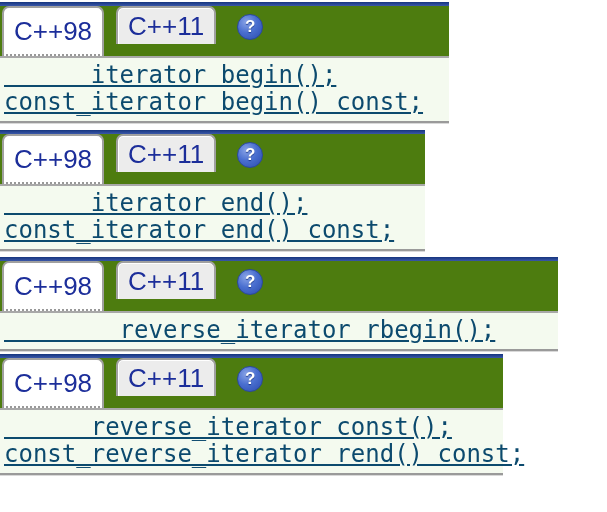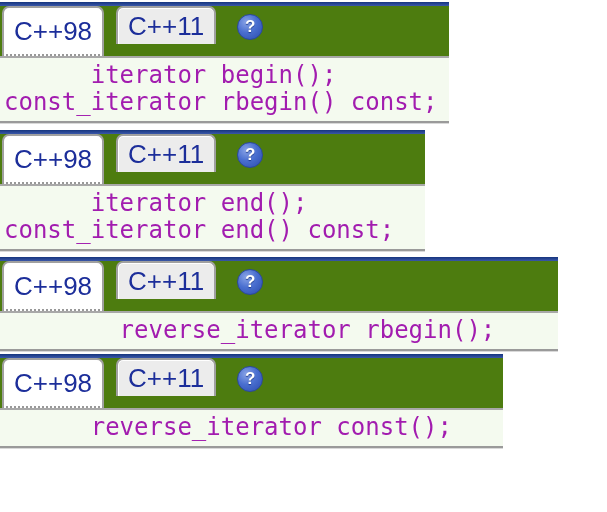--- a/index.html
+++ b/index.html
@@ -65,39 +65,40 @@
     text-align:center;
     align-self:flex-start;
     margin-top:8px;
     margin-left:9px;
     cursor:pointer;
     text-shadow:0 1px 1px #1d3a8c;
   }
 
   .code{
     background:#f4faef;
-    color:#a21caf;
+    color:#0c4a6e;
     font:24px/27px "DejaVu Sans Mono", monospace;
     padding:4px 0 5px 4px;
+    text-decoration:underline;
   }
   .code-line{white-space:pre;}
 </style>
 </head>
 <body>
 
 <div class="proto-block b0">
   <div class="topbar"></div>
   <div class="tabrow">
     <div class="tab active">C++98</div>
     <div class="tab">C++11</div>
     <div class="help">?</div>
   </div>
   <div class="code">
     <div class="code-line">      iterator begin();</div>
-    <div class="code-line">const_iterator rbegin() const;</div>
+    <div class="code-line">const_iterator begin() const;</div>
   </div>
 </div>
 
 <div class="proto-block b1">
   <div class="topbar"></div>
   <div class="tabrow">
     <div class="tab active">C++98</div>
     <div class="tab">C++11</div>
     <div class="help">?</div>
   </div>
@@ -121,14 +122,15 @@
 
 <div class="proto-block b3">
   <div class="topbar"></div>
   <div class="tabrow">
     <div class="tab active">C++98</div>
     <div class="tab">C++11</div>
     <div class="help">?</div>
   </div>
   <div class="code">
     <div class="code-line">      reverse_iterator const();</div>
+    <div class="code-line">const_reverse_iterator rend() const;</div>
   </div>
 </div>
 
 </body></html>

